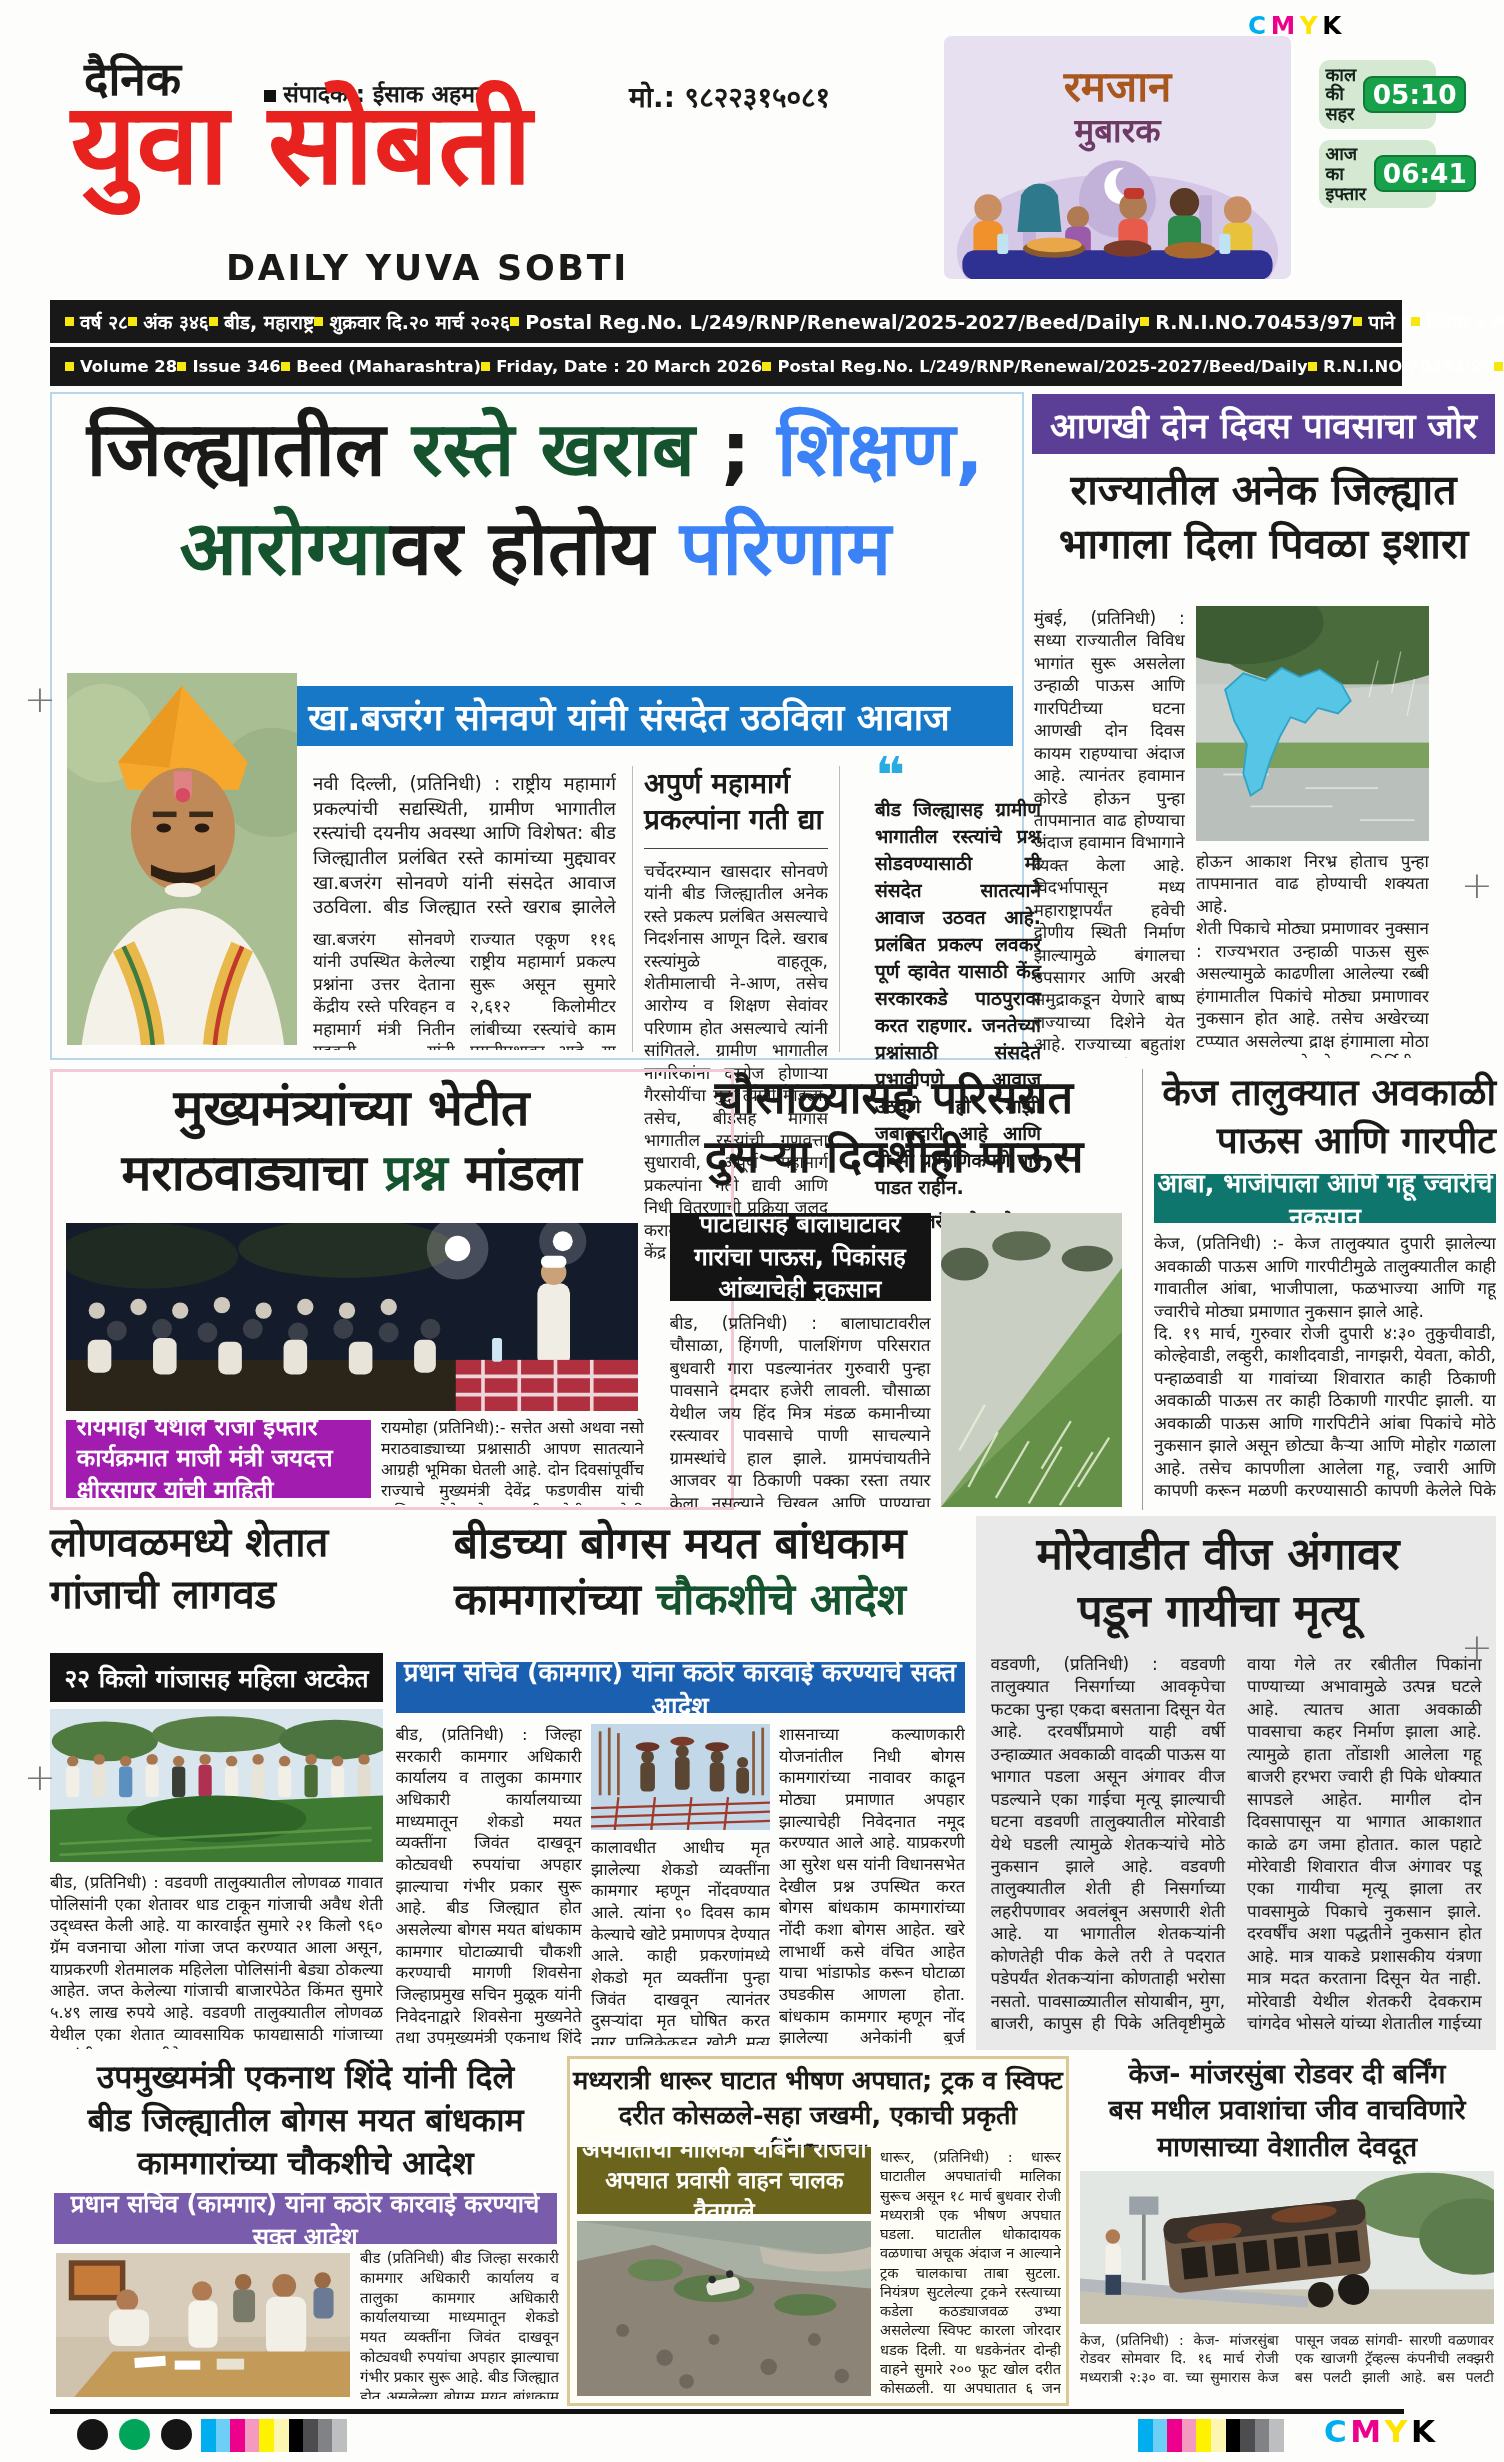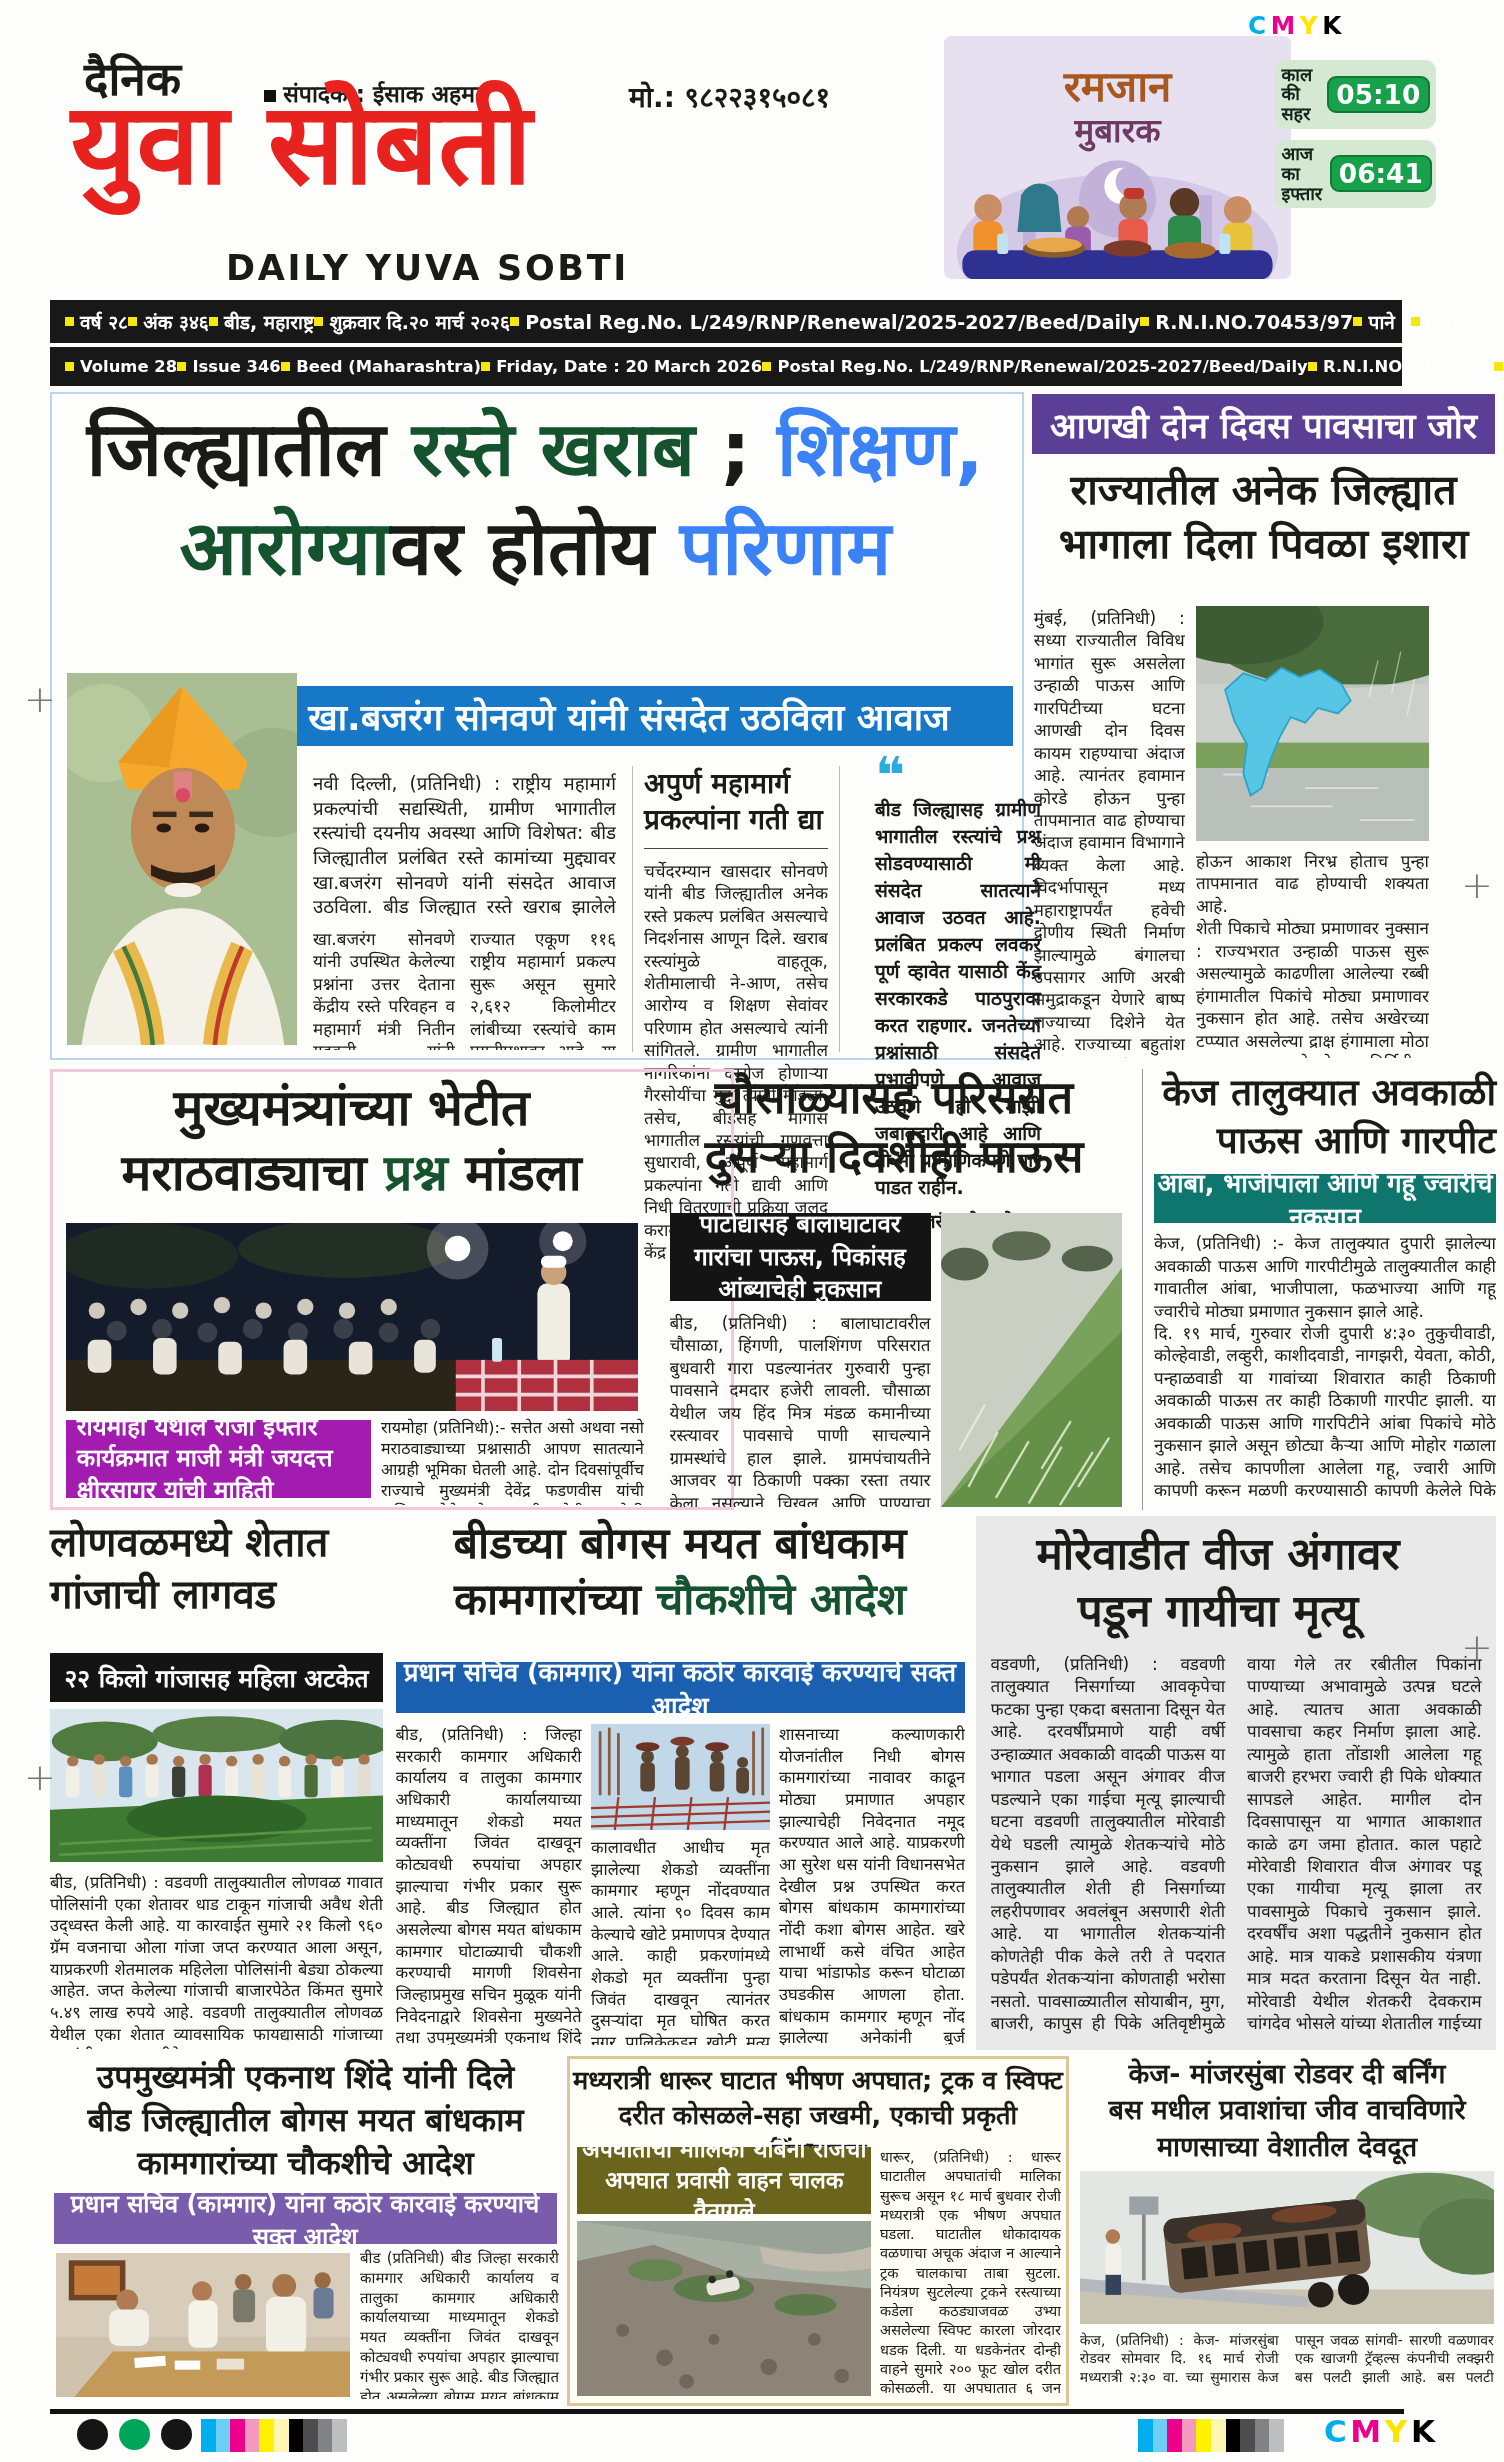--- a/index.html
+++ b/index.html
@@ -22,21 +22,21 @@
   #mast-logo{left:71px;top:80px;width:529px;font-size:113px;font-weight:800;color:#e8231f;line-height:1.15;white-space:nowrap;}
   #mast-logo-en{left:226px;top:248px;font-size:35px;font-weight:800;letter-spacing:2.7px;}
   #ramzan-panel{left:944px;top:36px;width:347px;height:243px;background:#e7e0f1;border-radius:7.3px;overflow:hidden;}
   #ramzan-line1{position:absolute;left:0;top:20px;width:100%;text-align:center;font-size:42px;font-weight:800;color:#a8581f;}
   #ramzan-line2{position:absolute;left:0;top:71px;width:100%;text-align:center;font-size:33px;font-weight:800;color:#6d3a63;}
   #ramzan-art{position:absolute;left:0;bottom:0;width:100%;height:137px;}
   #cmyk-top{left:1248px;top:11px;font-size:24.6px;font-weight:800;letter-spacing:4.6px;}
   #cmyk-top .c,#foot-cmyk .c{color:#00aeef;} #cmyk-top .m,#foot-cmyk .m{color:#ec008c;}
   #cmyk-top .y,#foot-cmyk .y{color:#ffe400;} #cmyk-top .k,#foot-cmyk .k{color:#000;}
   #time-rows{left:1275px;top:60px;width:161px;display:flex;flex-direction:column;gap:11px;}
-  .time-row{background:#d5e9d2;border-radius:11px;padding:4.6px 6.4px;display:flex;align-items:center;gap:7.3px;}
+  .time-row{background:#d5e9d2;border-radius:11px;padding:4.6px 6.4px;display:flex;align-items:center;gap:7.3px;margin-left:44px;}
   .time-label{font-size:18px;font-weight:800;line-height:1.1;color:#15231a;}
   .time-pill{background:#17a14b;color:#fff;font-weight:800;font-size:26.4px;border:2.7px solid #0e7a36;border-radius:9px;padding:0.9px 7.3px;}
 
   
   #bar-mr,#bar-en{left:50px;width:1352px;background:#181818;color:#fff;display:flex;align-items:center;justify-content:space-between;padding:0 14.6px;box-sizing:border-box;}
   #bar-mr{top:300px;height:43px;font-size:19px;font-weight:700;}
   #bar-en{top:347px;height:39px;font-size:16.4px;font-weight:600;}
   .bar-item{display:flex;align-items:center;white-space:nowrap;}
   .bullet{display:inline-block;width:9px;height:9px;background:#f6e80f;margin-right:6.4px;flex:none;}
 

